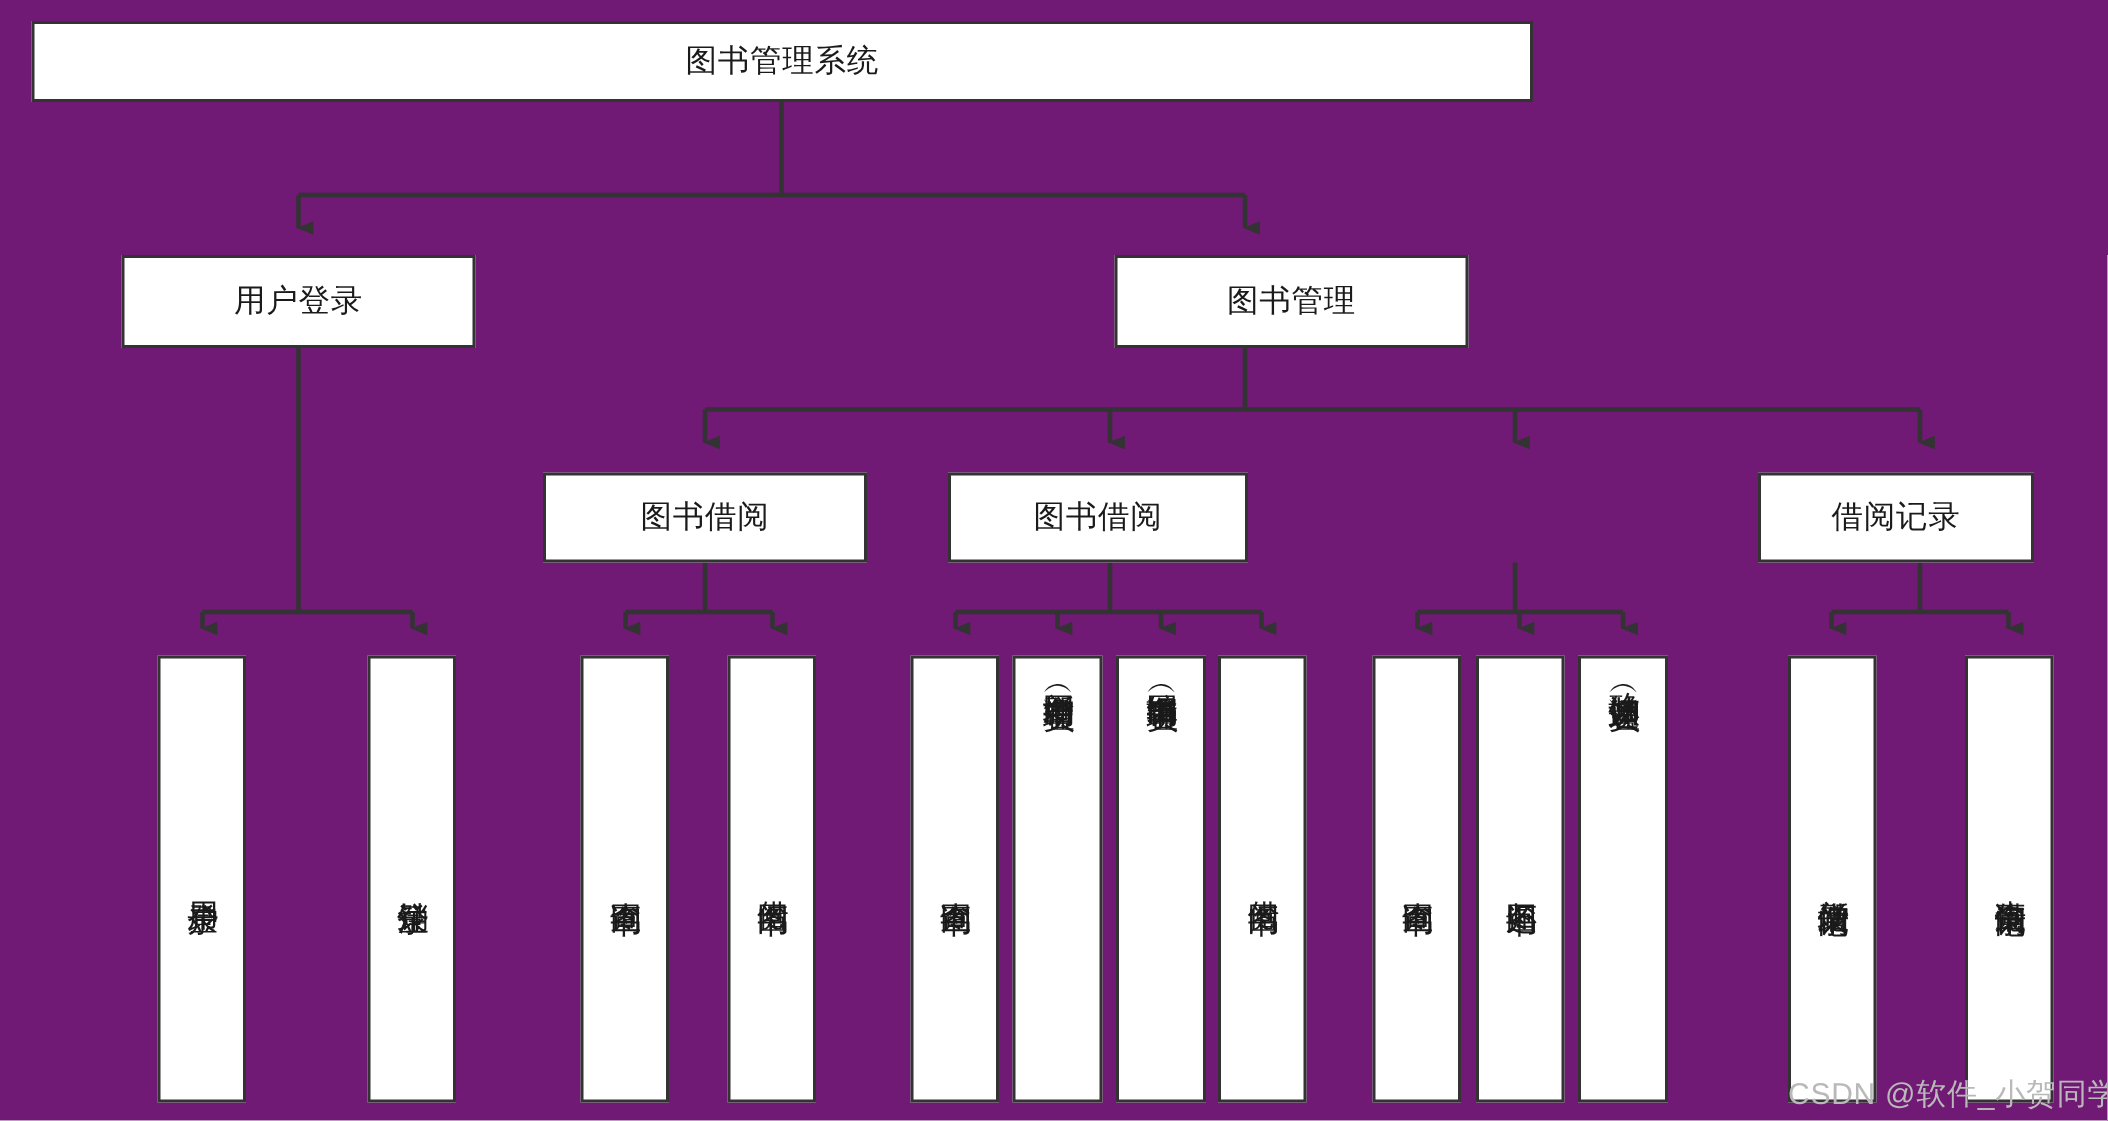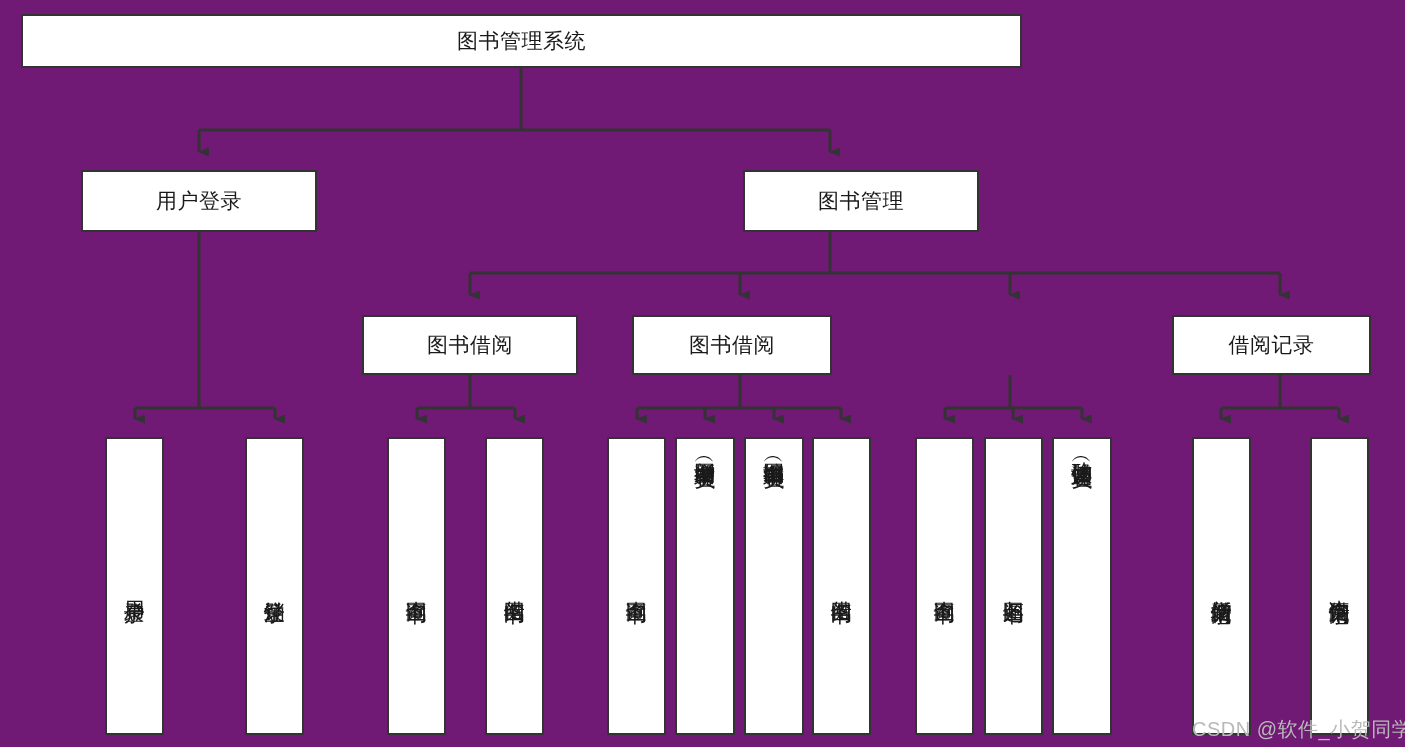--- a/index.html
+++ b/index.html
@@ -133,21 +133,21 @@
   <div class="node h" style="left:711px; top:170px; width:236px; height:62px;margin-left:32px;">
     <span class="label">图书管理</span>
   </div>
 
   <div class="node h" style="left:362px; top:315px; width:216px; height:60px;">
     <span class="label">图书借阅</span>
   </div>
   <div class="node h" style="left:632px; top:315px; width:200px; height:60px;">
     <span class="label">图书借阅</span>
   </div>
-  <div class="node h" style="left:1172px; top:315px; width:199px; height:60px;">
+  <div class="node h" style="left:1172px; top:315px; width:184px; height:60px;">
     <span class="label">借阅记录</span>
   </div>
 
   <div class="node v centered" style="left:105px; top:437px; width:59px; height:298px;">
     <span class="label">用户登录</span>
   </div>
   <div class="node v centered" style="left:245px; top:437px; width:59px; height:298px;">
     <span class="label">注销登录</span>
   </div>
 

